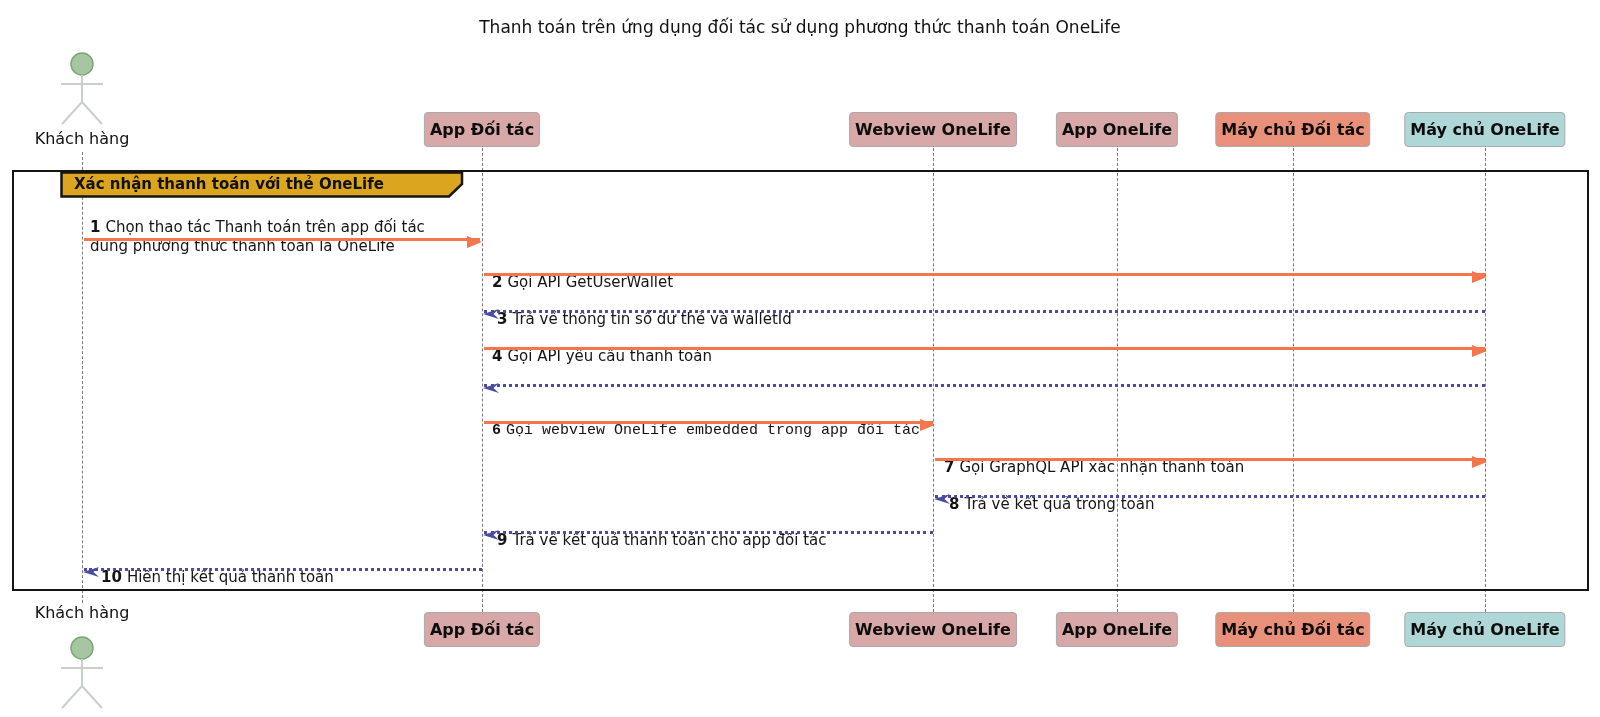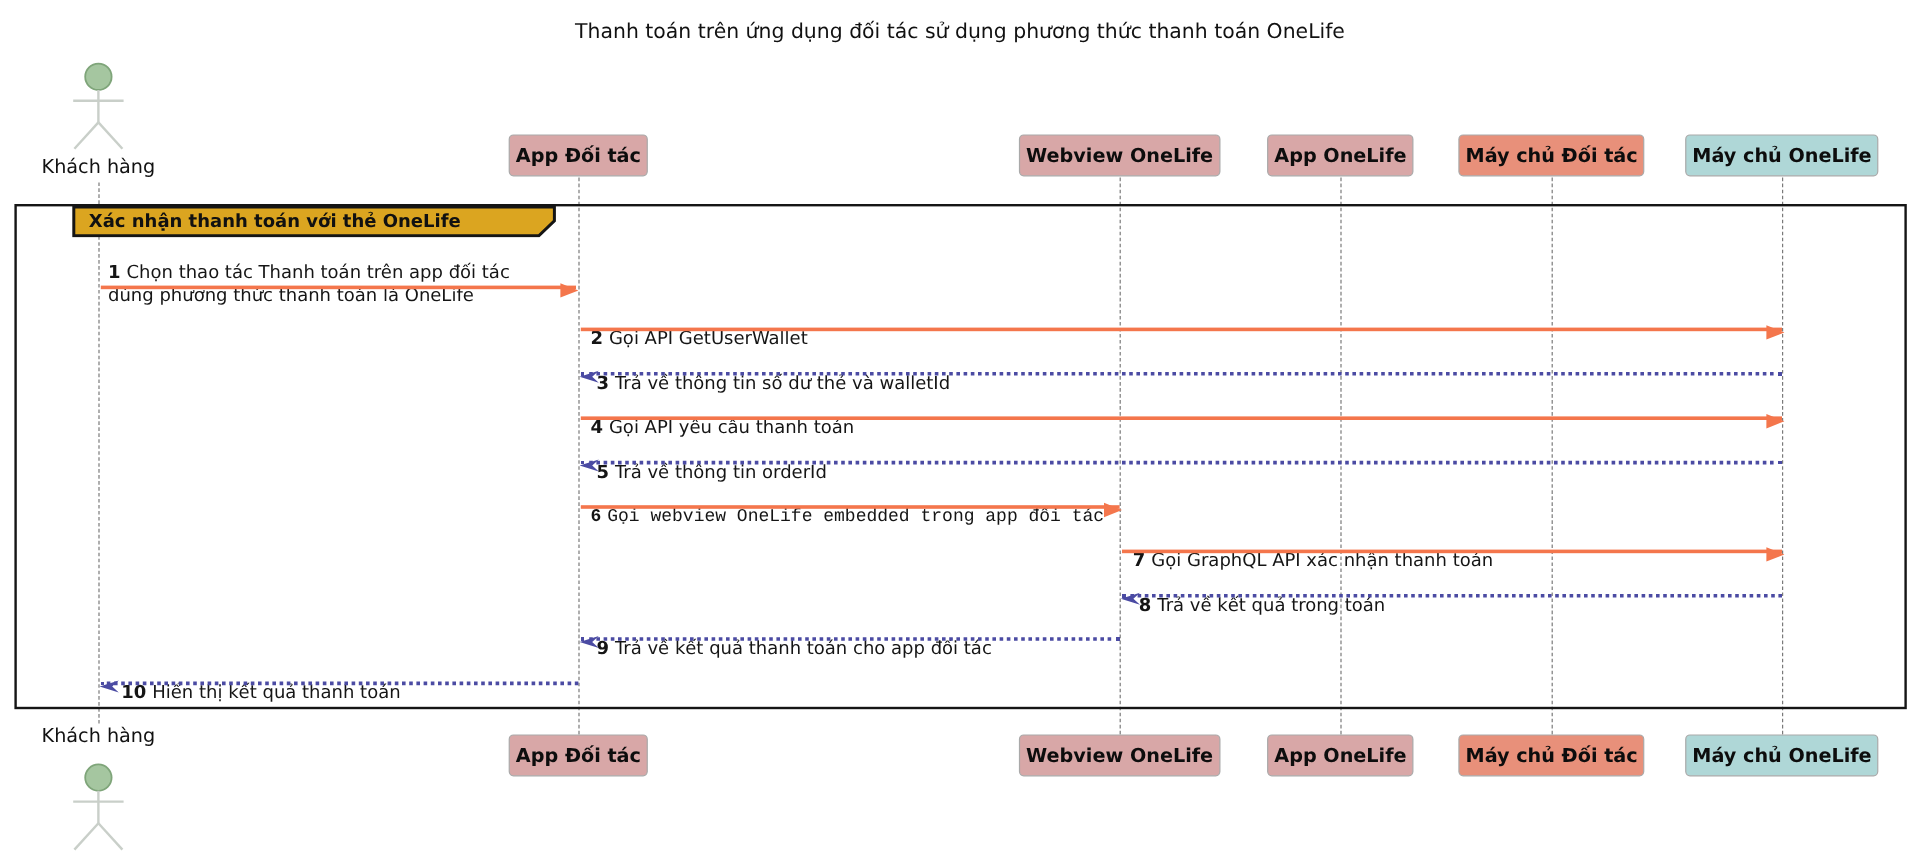--- a/index.html
+++ b/index.html
@@ -113,23 +113,20 @@
       </svg>
   </div>
 
   <div class="msg-label" style="left:492px;top:328px;">
     <span class="num">4</span><span>Gọi API yêu cầu thanh toán</span>
   </div>
   <div class="arrow solid" style="left:484px;top:347px;width:1001px;">
     <span class="head-right"></span>
   </div>
 
-  <div class="msg-label" style="left:497px;top:365px;">
-    <span class="num">5</span><span>Trả về thông tin orderId</span>
-  </div>
   <div class="arrow dotted" style="left:484px;top:384px;width:1001px;">
     <svg class="head-left-svg" width="18" height="12" viewBox="0 0 18 12">
         <path d="M17 1 L1 6 L17 11 L11.5 6 Z" fill="#4B4BA3"></path>
       </svg>
   </div>
 
   <div class="msg-label" style="left:492px;top:402px;font-family:Liberation Mono, monospace;">
     <span class="num">6</span><span>Gọi webview OneLife embedded trong app đối tác</span>
   </div>
   <div class="arrow solid" style="left:484px;top:421px;width:449px;">

